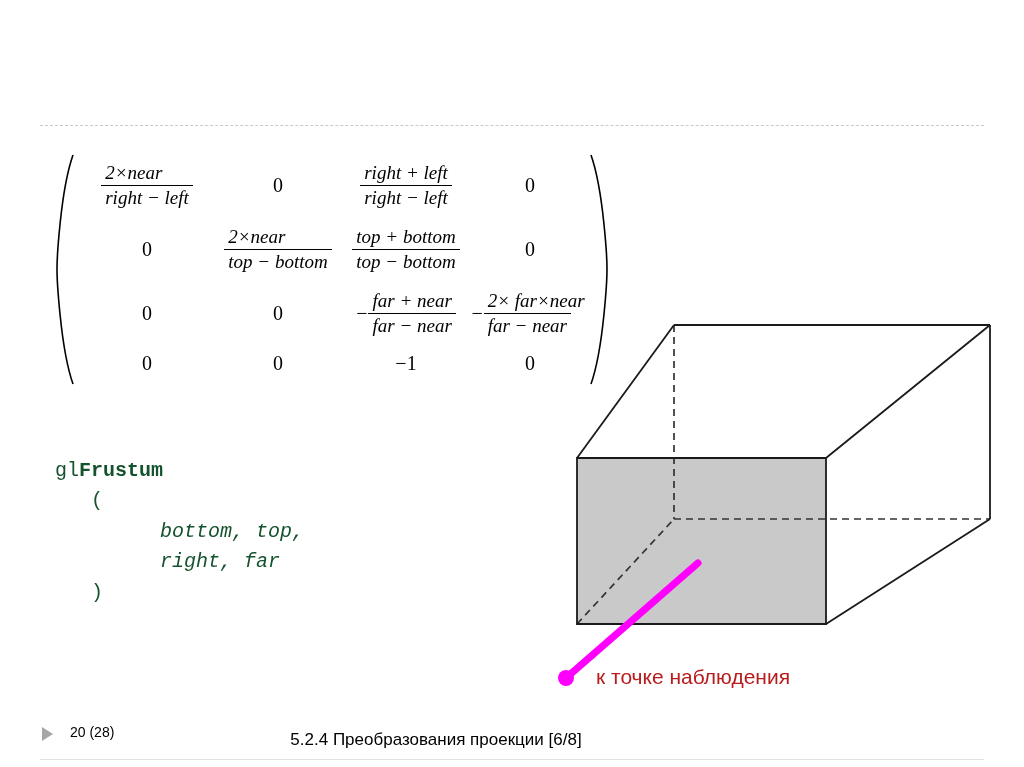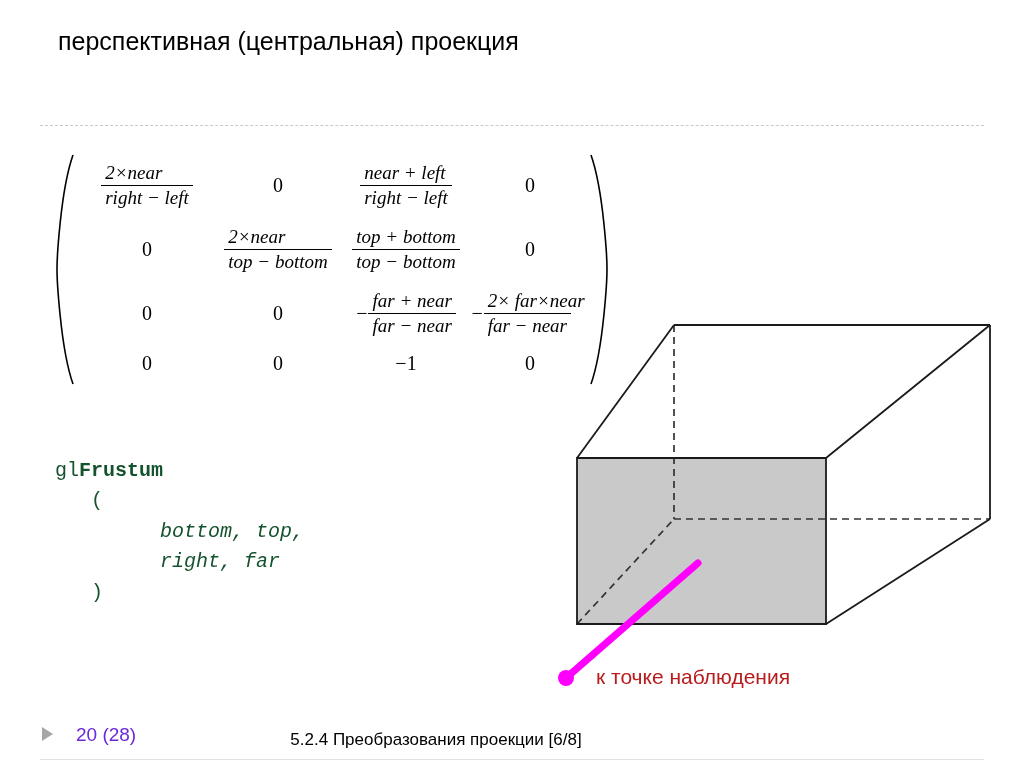--- a/index.html
+++ b/index.html
@@ -69,32 +69,31 @@
   .figure svg{display:block;}
 
   .fig-label{position:absolute;left:596px;top:665px;font-size:21px;
              color:#b91c1c;white-space:nowrap;}
 
   
   .footer-bullet{position:absolute;left:42px;top:727px;width:0;height:0;
                  border-left:11px solid #a6a6a6;
                  border-top:7px solid transparent;
                  border-bottom:7px solid transparent;}
-  .footer-page{position:absolute;left:76px;top:724px;font-size:19px;
-               color:#6d28d9;}
+  .footer-page{position:absolute;left:70px;top:724px;font-size:14px;
+               color:#000000;}
   .footer-center{position:absolute;left:0;top:730px;width:872px;
                  text-align:center;font-size:17px;color:#000;}
 </style>
 </head>
 <body>
 
 <div class="slide">
 
   <div class="title-block">
-    <div class="title-sub">перспективная (центральная) проекция</div>
   </div>
 
   <div class="divider-top"></div>
 
   <div class="matrix-wrap">
     <div class="bracket bracket-left">
       <svg width="26" height="235" viewBox="0 0 26 235">
         <path d="M21 3 C8 40, 5 110, 5 117 C5 124, 8 195, 21 232" fill="none" stroke="#000" stroke-width="1.6"></path>
       </svg>
     </div>
@@ -109,21 +108,21 @@
         <span class="frac">
             <span class="top">2×near</span>
             <span class="bot">right − left</span>
           </span>
       </div>
       <div class="mcell c2">
         <span class="num">0</span>
       </div>
       <div class="mcell c3">
         <span class="frac">
-            <span class="top">near + left</span>
+            <span class="top">right + left</span>
             <span class="bot">right − left</span>
           </span>
       </div>
       <div class="mcell c4">
         <span class="num">0</span>
       </div>
     </div>
 
     <div class="mrow r2">
       <div class="mcell c1">

